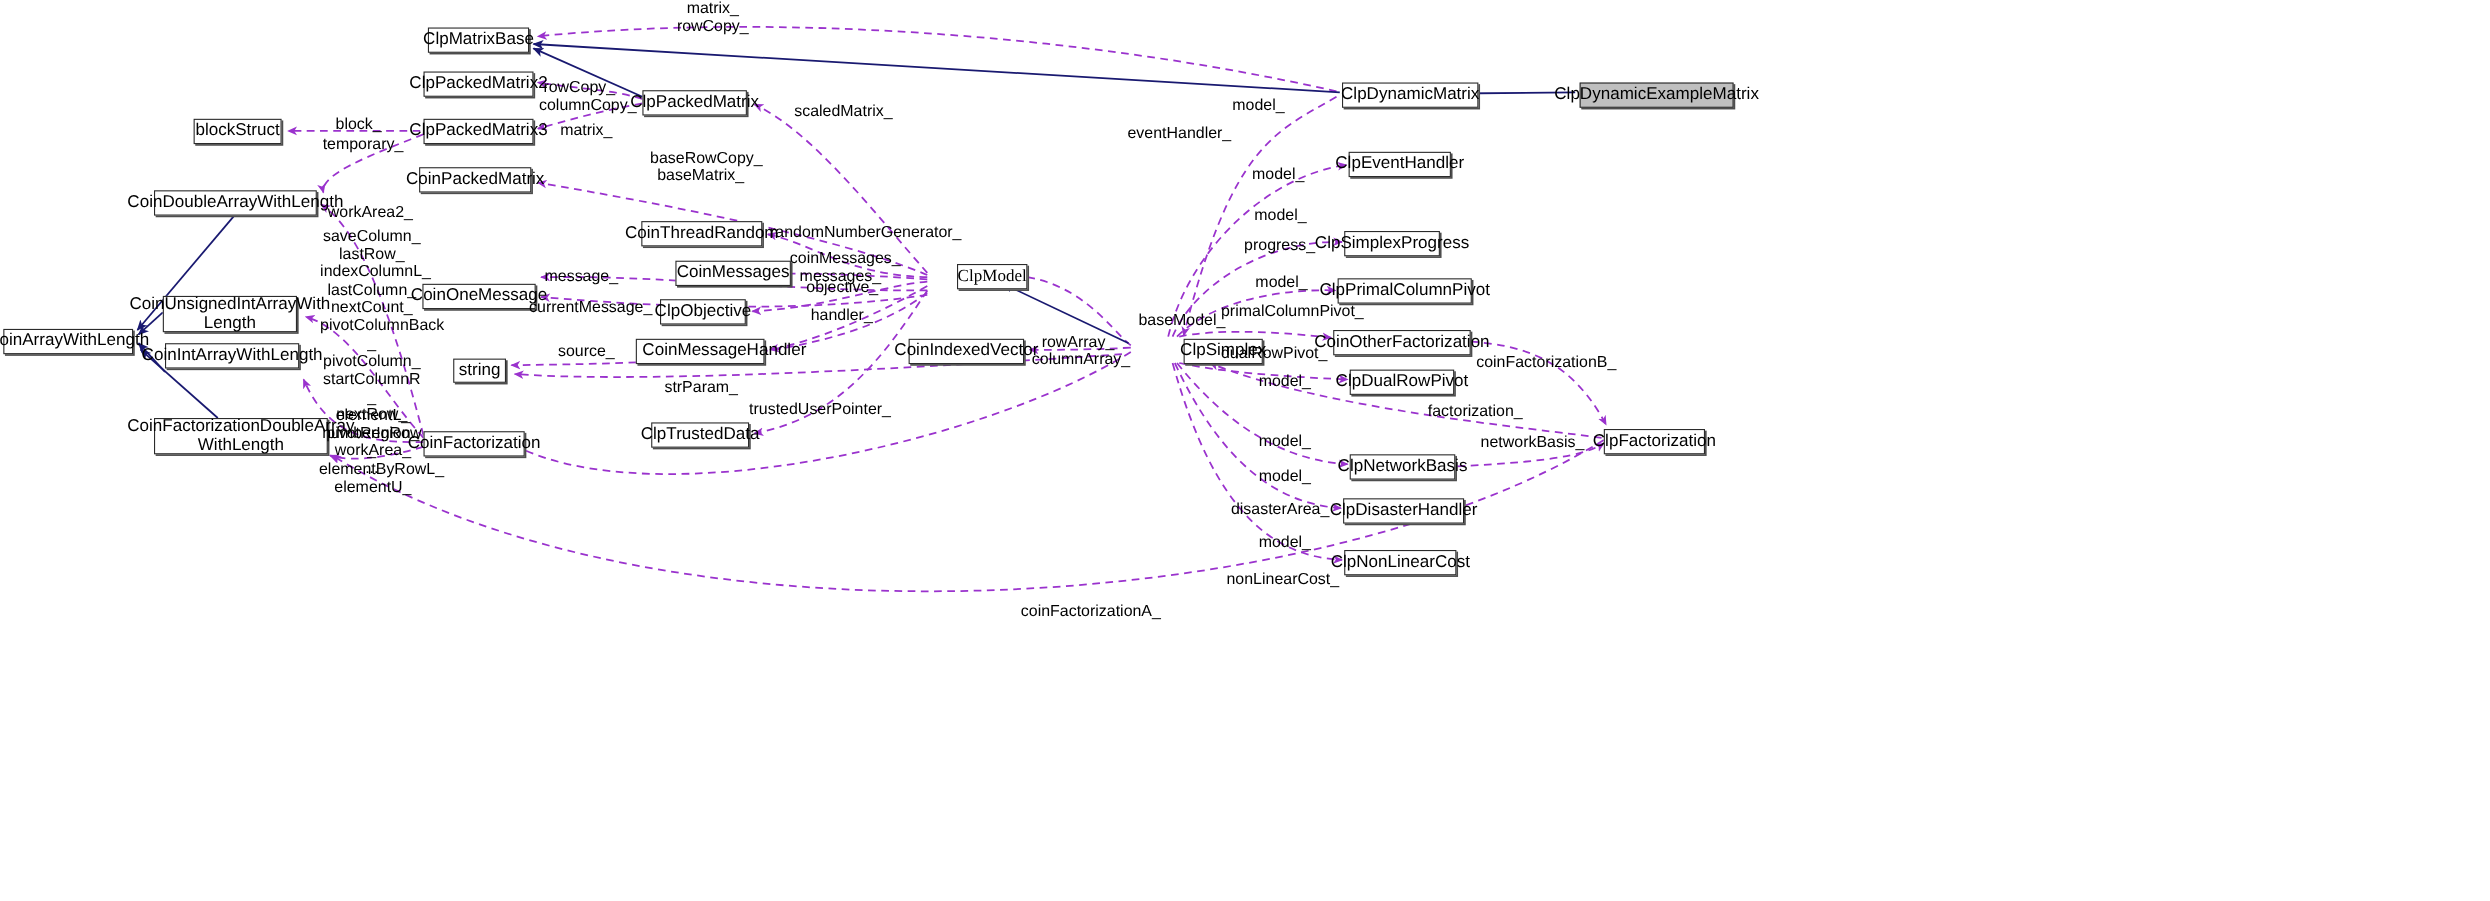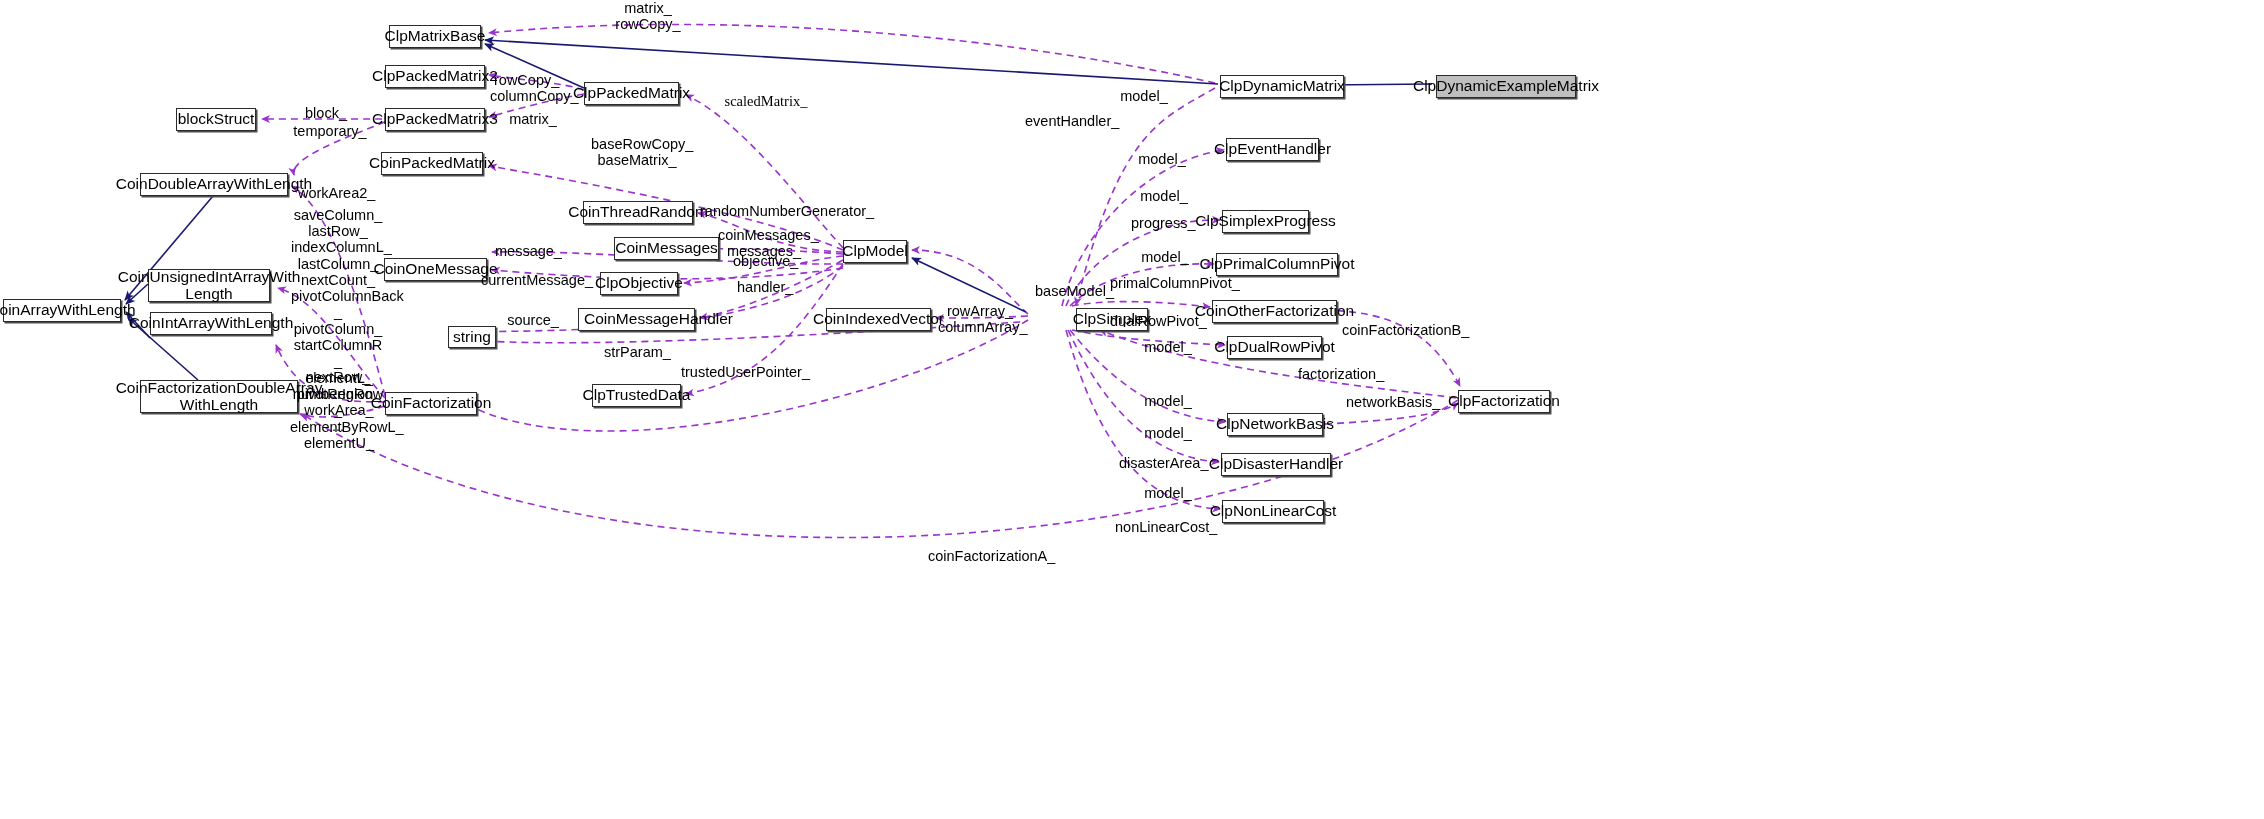--- a/index.html
+++ b/index.html
@@ -118,27 +118,27 @@
       <div class="node" style="left: 381px; top: 152px; width: 102px; height: 23px;">CoinPackedMatrix</div>
       <div class="node" style="left: 140px; top: 173px; width: 148px; height: 23px;">CoinDoubleArrayWithLength</div>
       <div class="node" style="left: 148px; top: 269px; width: 122px; height: 33px;">CoinUnsignedIntArrayWith
 Length</div>
       <div class="node" style="left: 3px; top: 299px; width: 118px; height: 23px;">CoinArrayWithLength</div>
       <div class="node" style="left: 150px; top: 312px; width: 122px; height: 23px; text-align: right;">CoinIntArrayWithLength</div>
       <div class="node" style="left: 140px; top: 380px; width: 158px; height: 33px;">CoinFactorizationDoubleArray
 WithLength</div>
       <div class="node" style="left: 385px; top: 392px; width: 92px; height: 23px;">CoinFactorization</div>
       <div class="node" style="left: 384px; top: 258px; width: 103px; height: 23px;">CoinOneMessage</div>
-      <div class="node" style="left: 412px; top: 326px; width: 48px; height: 22px; margin-left: 36px;">string</div>
+      <div class="node" style="left: 412px; top: 326px; width: 48px; height: 22px;">string</div>
       <div class="node" style="left: 583px; top: 201px; width: 110px; height: 23px;">CoinThreadRandom</div>
       <div class="node" style="left: 594px; top: 237px; width: 105px; height: 23px; margin-left: 20px;">CoinMessages</div>
       <div class="node" style="left: 600px; top: 272px; width: 78px; height: 23px;">ClpObjective</div>
       <div class="node" style="left: 578px; top: 308px; width: 117px; height: 23px; padding-left: 44px;">CoinMessageHandler</div>
       <div class="node" style="left: 592px; top: 384px; width: 89px; height: 23px;">ClpTrustedData</div>
-      <div class="node" style="left: 843px; top: 240px; width: 64px; height: 23px;">ClpModel</div>
+      <div class="node" style="left: 870px; top: 240px; width: 64px; height: 23px; font-family: Liberation Serif, serif;">ClpModel</div>
       <div class="node" style="left: 826px; top: 308px; width: 105px; height: 23px;">CoinIndexedVector</div>
       <div class="node" style="left: 1028px; top: 308px; width: 72px; height: 23px; margin-left: 48px;">ClpSimplex</div>
       <div class="node" style="left: 1220px; top: 75px; width: 124px; height: 23px;">ClpDynamicMatrix</div>
       <div class="node highlight" style="left: 1436px; top: 75px; width: 140px; height: 23px;">ClpDynamicExampleMatrix</div>
       <div class="node" style="left: 1226px; top: 138px; width: 93px; height: 23px;">ClpEventHandler</div>
       <div class="node" style="left: 1222px; top: 210px; width: 87px; height: 23px;">ClpSimplexProgress</div>
       <div class="node" style="left: 1216px; top: 253px; width: 122px; height: 23px;">ClpPrimalColumnPivot</div>
       <div class="node" style="left: 1212px; top: 300px; width: 125px; height: 23px;">CoinOtherFactorization</div>
       <div class="node" style="left: 1227px; top: 336px; width: 95px; height: 23px;">ClpDualRowPivot</div>
       <div class="node" style="left: 1458px; top: 390px; width: 92px; height: 23px;">ClpFactorization</div>
@@ -147,21 +147,21 @@
       <div class="node" style="left: 1222px; top: 500px; width: 102px; height: 23px;">ClpNonLinearCost</div>
     </div>
   <div id="labels-layer">
       <div class="edge-label" style="left: 608px; top: 0px; width: 80px;">matrix_
 rowCopy_</div>
       <div class="edge-label" style="left: 494px; top: 72px; width: 64px;">rowCopy_</div>
       <div class="edge-label" style="left: 490px; top: 88px; width: 80px;">columnCopy_</div>
       <div class="edge-label" style="left: 303px; top: 105px; width: 46px;">block_</div>
       <div class="edge-label" style="left: 508px; top: 111px; width: 50px;">matrix_</div>
       <div class="edge-label" style="left: 293px; top: 123px; width: 74px;">temporary_</div>
-      <div class="edge-label" style="left: 722px; top: 93px; width: 88px; font-family: Liberation Serif, serif;">scaledMatrix_</div>
+      <div class="edge-label" style="left: 722px; top: 93px; width: 88px;">scaledMatrix_</div>
       <div class="edge-label" style="left: 591px; top: 136px; width: 92px;">baseRowCopy_
 baseMatrix_</div>
       <div class="edge-label" style="left: 1025px; top: 113px; width: 88px;">eventHandler_</div>
       <div class="edge-label" style="left: 1120px; top: 88px; width: 48px;">model_</div>
       <div class="edge-label" style="left: 1138px; top: 151px; width: 48px;">model_</div>
       <div class="edge-label" style="left: 298px; top: 185px; width: 74px;">workArea2_</div>
       <div class="edge-label" style="left: 1140px; top: 188px; width: 48px;">model_</div>
       <div class="edge-label" style="left: 700px; top: 203px; width: 152px;">randomNumberGenerator_</div>
       <div class="edge-label" style="left: 1131px; top: 215px; width: 62px;">progress_</div>
       <div class="edge-label" style="left: 291px; top: 207px; width: 94px;">saveColumn_

